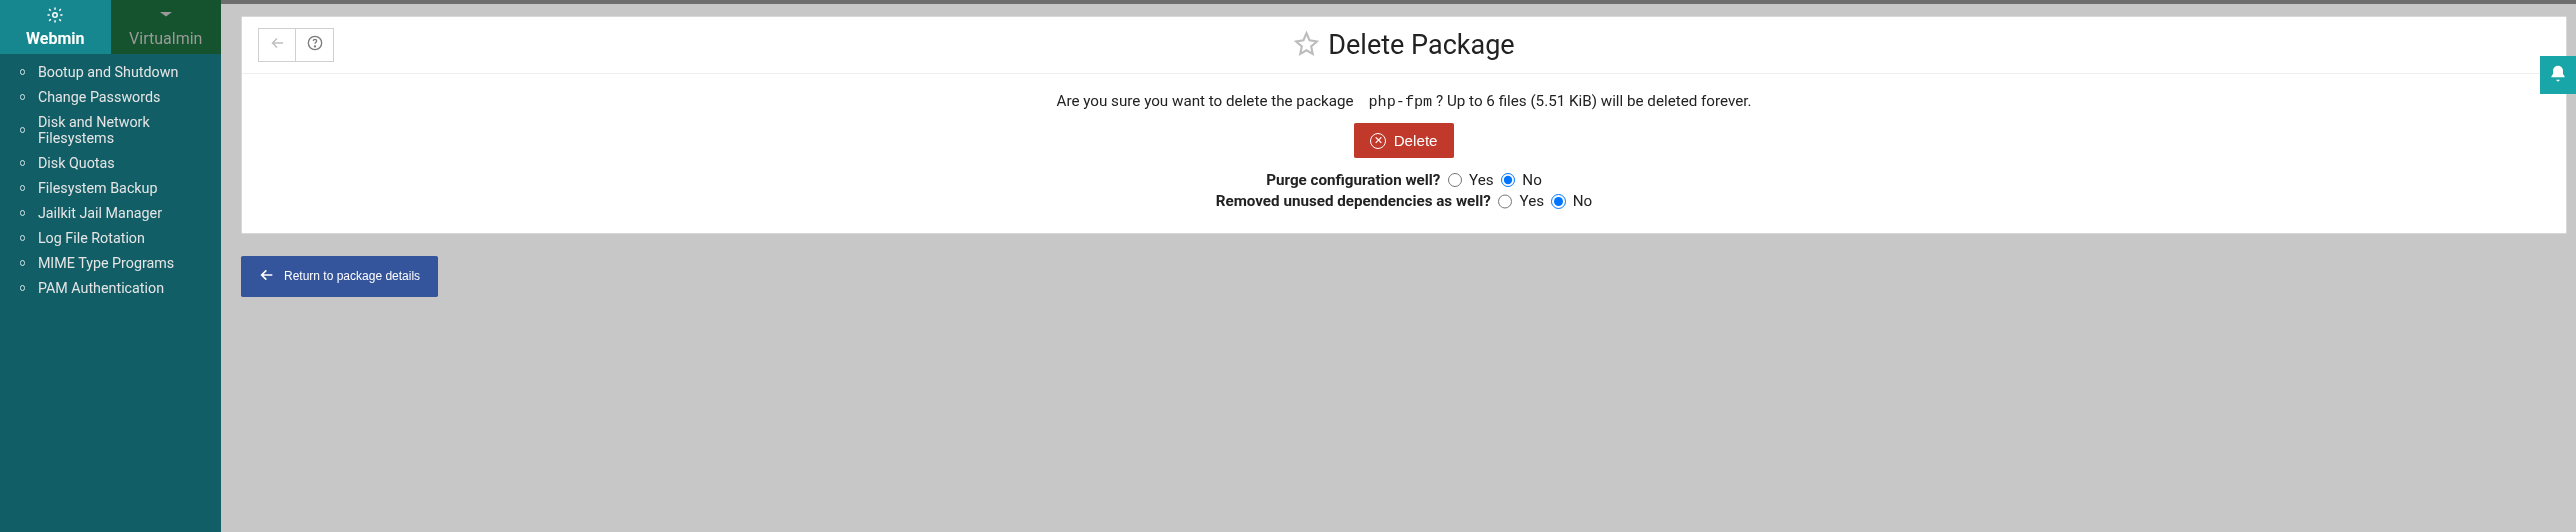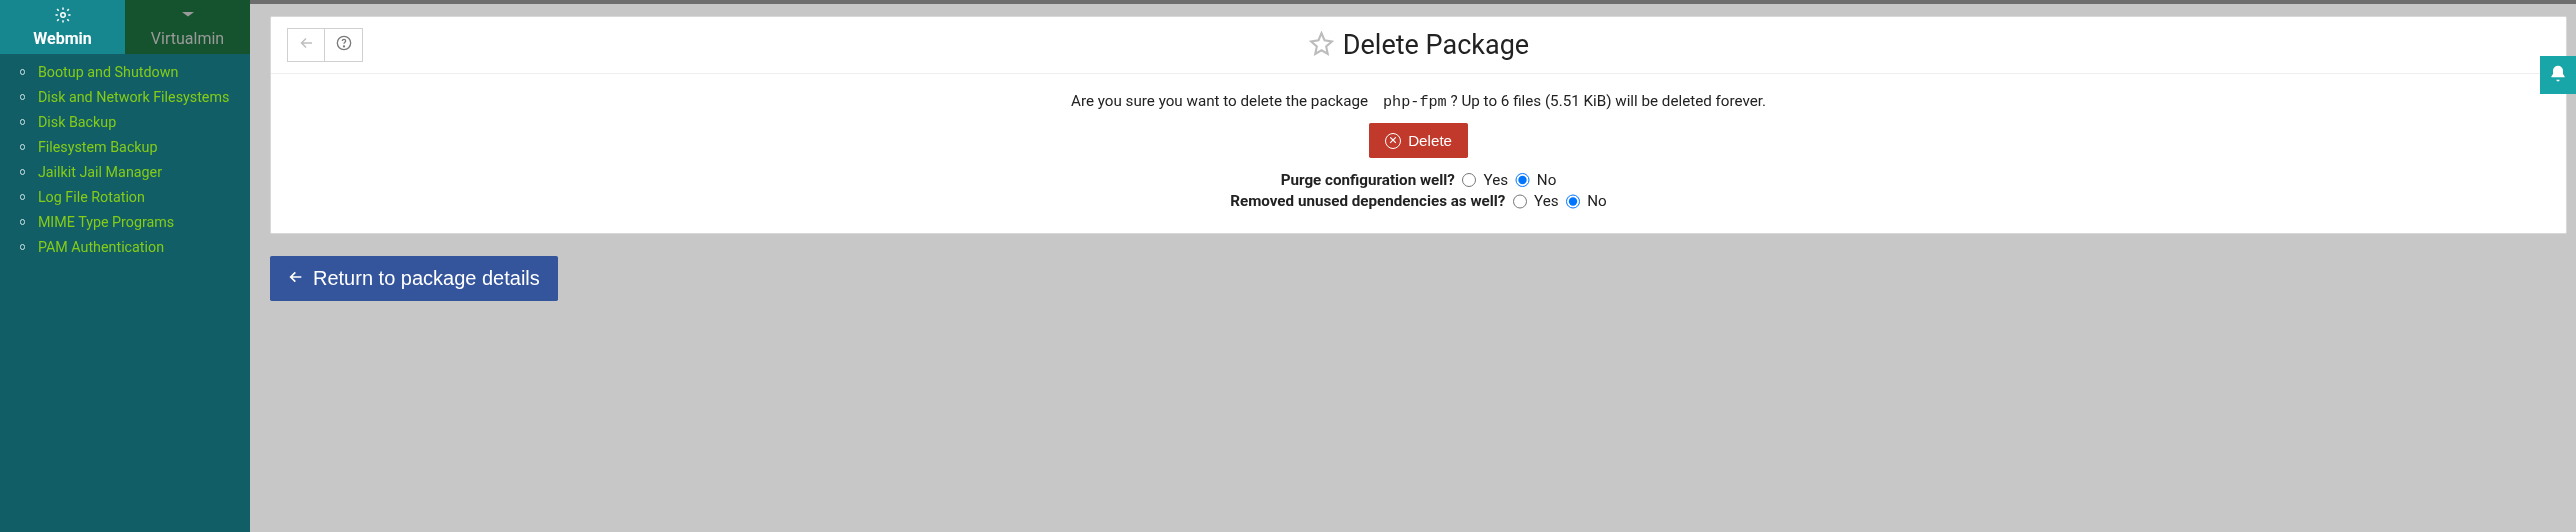--- a/index.html
+++ b/index.html
@@ -1,20 +1,20 @@
 <!DOCTYPE html>
 <html style="font-size:14.3px"><head>
 <meta charset="utf-8">
 <style>
   * { box-sizing: border-box; margin: 0; padding: 0; }
   html, body { height: 100%; font-family: -apple-system, BlinkMacSystemFont, "Segoe UI", Roboto, Arial, sans-serif; }
   body { display: flex; background: #c7c7c7; overflow: hidden; }
 
   .sidebar {
-    width: 250px;
+    width: 221px;
     background: #125e66;
     color: #fff;
     display: flex;
     flex-direction: column;
     flex-shrink: 0;
   }
   .sidebar-tabs {
     display: flex;
     height: 54px;
   }
@@ -41,21 +41,21 @@
     list-style: none;
     padding: 5.4px 0 0 0;
   }
   .sidebar-item {
     display: flex;
     align-items: center;
     gap: 12.5px;
     padding: 4.5px 0 4.5px 20px;
     font-size: 14.3px;
     cursor: pointer;
-    color: #84cc16;
+    color: #e5e5e5;
   }
   .bullet {
     width: 5.4px; height: 5.4px; border-radius: 50%;
     border: 1.3px solid #cfe5e6;
     flex-shrink: 0;
   }
 
   .main {
     flex: 1;
     padding: 9px 9px 9px 20px;
@@ -126,21 +126,21 @@
     gap: 7.2px; margin-top: 3.6px;
     font-size: 15.2px;
   }
   .opt-label { font-weight: 700; }
   .opt-row input[type=radio] { width:14.3px; height:14.3px; }
 
   .return-btn {
     display: inline-flex; align-items: center; gap: 9px;
     background: #34549b; color:#fff;
     border:none; padding: 10.8px 18px;
-    font-size: 20px; cursor:pointer;
+    font-size: 12px; cursor:pointer;
     border-radius:1.8px;
     margin-top: 21.5px;
   }
 
   .notif-tab {
     position: fixed; right: 0; top: 56px;
     background: #19a6a8;
     color: #fff;
     width: 36px; height: 38px;
     display:flex; align-items:center; justify-content:center;
@@ -170,25 +170,29 @@
       <span>Virtualmin</span>
     </div>
   </div>
   <ul class="sidebar-list">
     <li class="sidebar-item">
         <span class="bullet"></span>
         <span>Bootup and Shutdown</span>
       </li>
     <li class="sidebar-item">
         <span class="bullet"></span>
+        <span>Change Passwords</span>
+      </li>
+    <li class="sidebar-item">
+        <span class="bullet"></span>
         <span>Disk and Network Filesystems</span>
       </li>
     <li class="sidebar-item">
         <span class="bullet"></span>
-        <span>Disk Backup</span>
+        <span>Disk Quotas</span>
       </li>
     <li class="sidebar-item">
         <span class="bullet"></span>
         <span>Filesystem Backup</span>
       </li>
     <li class="sidebar-item">
         <span class="bullet"></span>
         <span>Jailkit Jail Manager</span>
       </li>
     <li class="sidebar-item">

